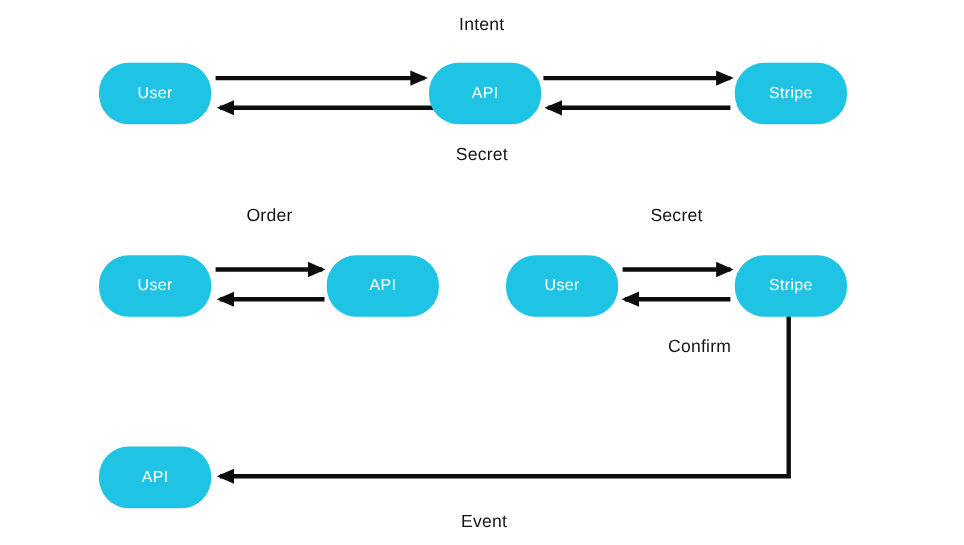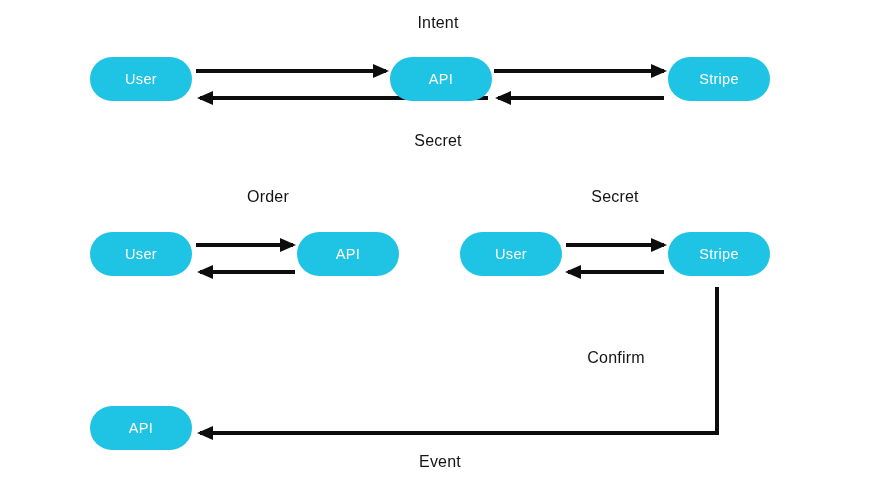--- a/index.html
+++ b/index.html
@@ -14,21 +14,21 @@
   #canvas{
     position:relative;
     width:876px;height:495px;
     background:var(--bg);
     font-family:"Liberation Sans", sans-serif;
     overflow:hidden;
   }
   #wires{position:absolute;left:0;top:0;width:876px;height:495px;}
   .node{
     position:absolute;
-    width:102px;height:44px;
+    width:102px;height:56px;
     background:var(--node-fill);
     border-radius:27px;
     display:flex;align-items:center;justify-content:center;
     color:var(--node-text);
     font-size:14.5px;
     letter-spacing:.3px;
   }
   .lbl{
     position:absolute;
     transform:translateX(-50%);
@@ -43,24 +43,24 @@
   .n-top-api    {left:390px; top:57px;}
   .n-top-stripe {left:668px; top:57px;}
   .n-mid-user-l {left:90px;  top:232px;}
   .n-mid-api    {left:297px; top:232px;}
   .n-mid-user-r {left:460px; top:232px;}
   .n-mid-stripe {left:668px; top:232px;}
   .n-bot-api    {left:90px;  top:406px;}
   
   .l-intent     {left:438px; top:14px;}
   .l-secret-top {left:438px; top:132px;}
-  .l-order      {left:245px; top:188px;margin-left:23px;}
+  .l-order      {left:245px; top:188px;}
   .l-secret-mid {left:615px; top:188px;}
-  .l-confirm    {left:616px; top:307px;margin-top:42px;}
-  .l-event      {left:440px; top:453px;text-align:right;}
+  .l-confirm    {left:636px; top:307px;}
+  .l-event      {left:440px; top:466px;text-align:right;}
   .wire{stroke:var(--arrow);stroke-width:4;fill:none;}
 </style>
 </head>
 <body>
 
 <div id="canvas">
 
   <svg id="wires" viewBox="0 0 876 495" xmlns="http://www.w3.org/2000/svg">
     <defs>
       <marker id="ah" markerUnits="userSpaceOnUse" markerWidth="18" markerHeight="16" refX="13" refY="7" orient="auto">

